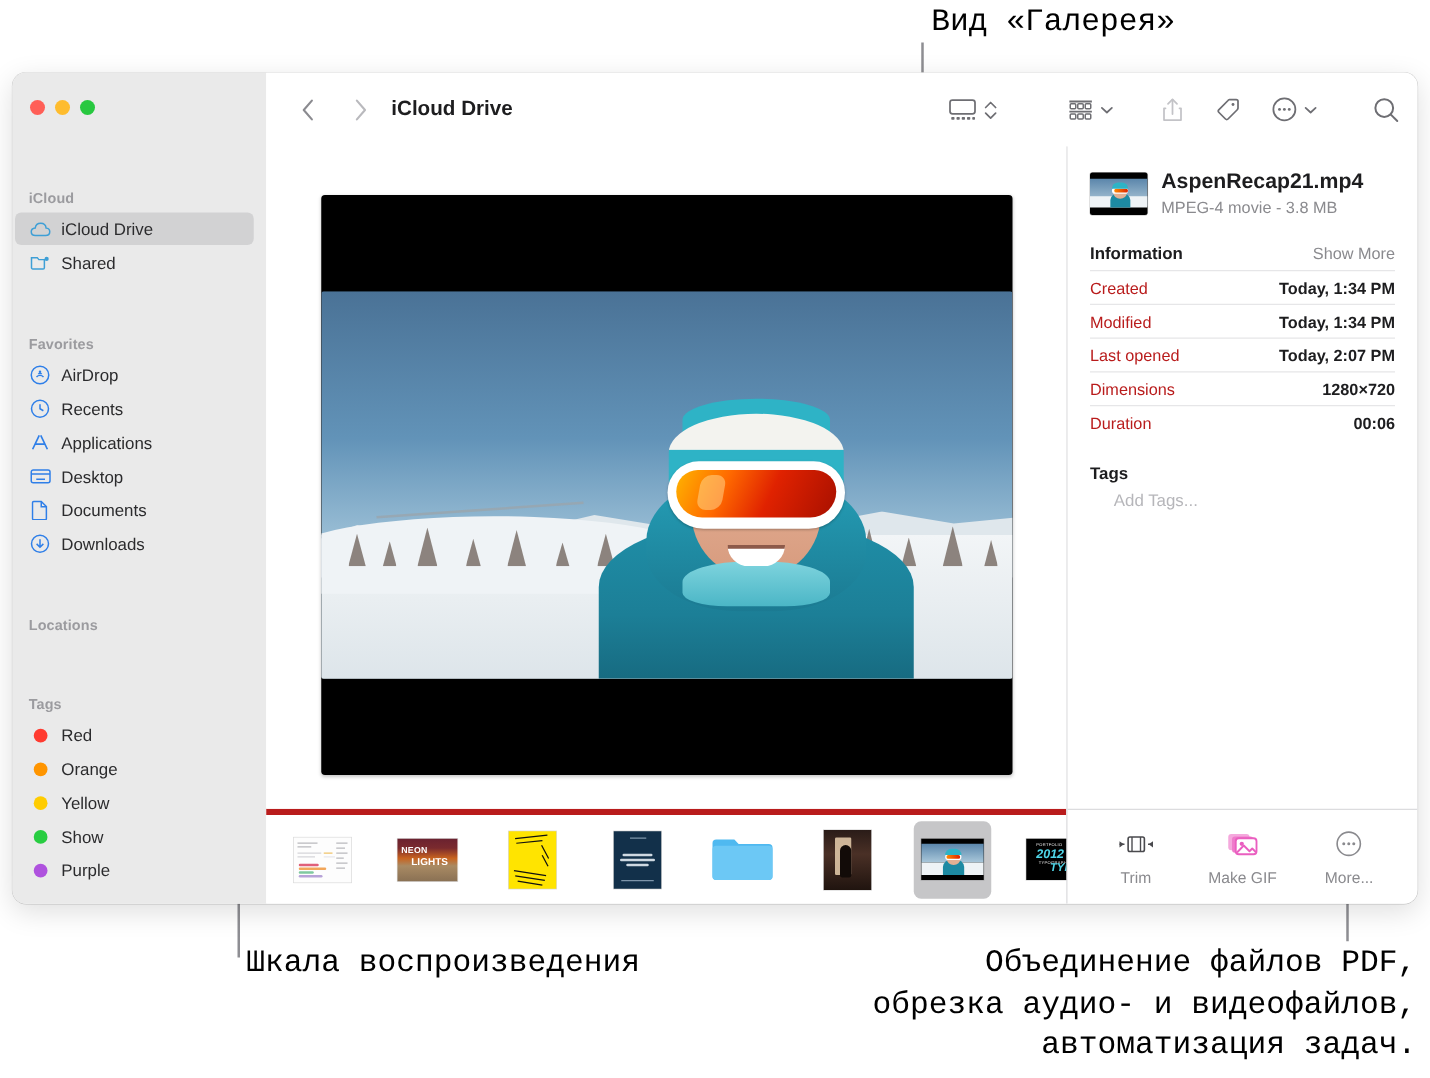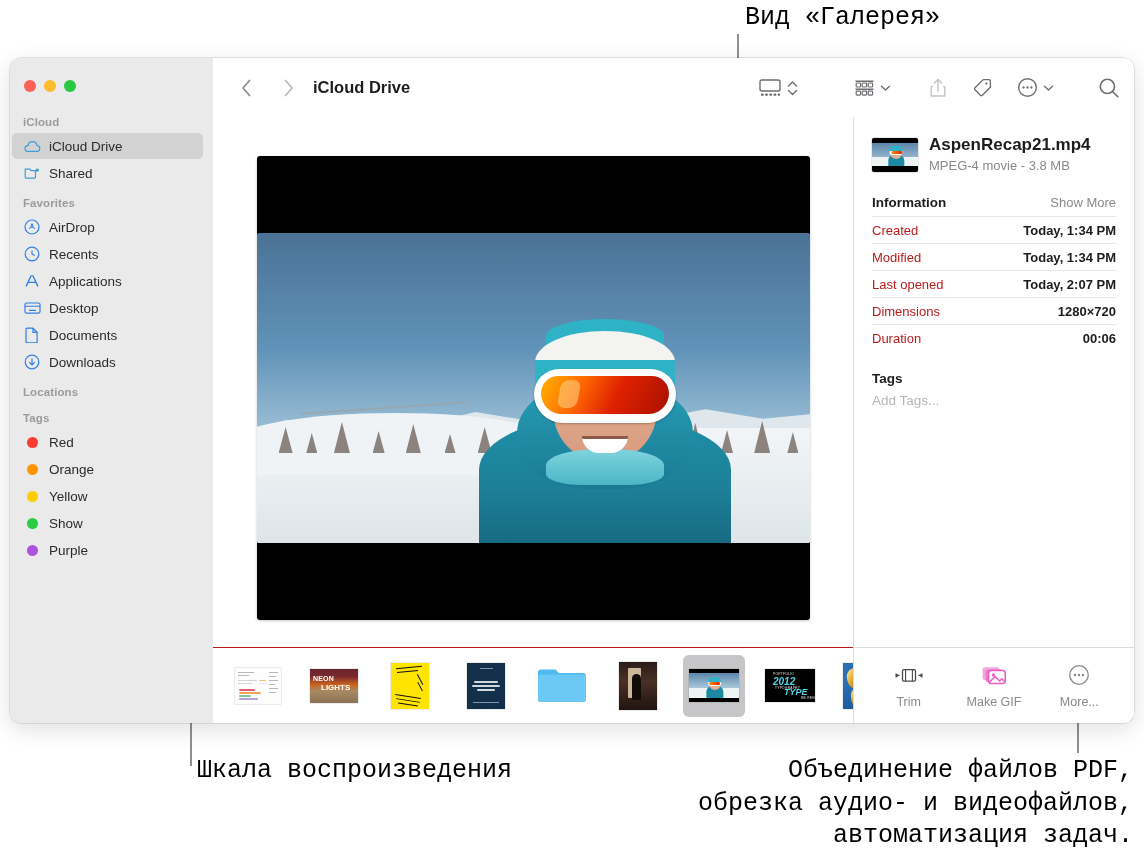--- a/index.html
+++ b/index.html
@@ -50,20 +50,21 @@
   .light { width:12px; height:12px; border-radius:50%; }
   .light.red    { background:#ff5f57; }
   .light.yellow { background:#febc2e; }
   .light.green  { background:#28c840; }
 
   .sb-section {
     font-size:11.5px; font-weight:bold;
     color:#9b9b9f;
     padding:6px 0 4px 13px;
     letter-spacing:0.1px;
+    margin-top:37px;
   }
   .sb-section.tight { padding-top:10px; }
   .sb-item {
     display:flex; align-items:center;
     height:26px;
     margin:1px 10px 1px 2px;
     padding-left:11px;
     border-radius:5px;
     font-size:13.5px;
     color:#2b2b2d;
@@ -220,24 +221,24 @@
     position:absolute; left:50%; bottom:190px; transform:translateX(-50%);
     width:118px; height:34px;
     background:#2eb3c6;
     border-radius:50% 50% 0 0;
   }
 
   
   .filmstrip {
     height:76px; flex:0 0 76px;
     background:#ffffff;
-    border-top:1px solid #b91c1c;
+    border-top:5px solid #b91c1c;
     display:flex; align-items:center;
     padding:0 14px;
-    gap:14px;
+    gap:22px;
     overflow:hidden;
   }
   .thumb-cell {
     width:62px; height:62px;
     border-radius:6px;
     display:flex; align-items:center; justify-content:center;
     flex:0 0 62px;
     position:relative;
   }
   .thumb-cell.sel { background:#c6c6c8; }
@@ -306,21 +307,21 @@
   .ip-showmore { font-size:13px; color:#8a8a8e; }
   .ip-row {
     display:flex; justify-content:space-between; align-items:center;
     height:27px;
     border-top:1px solid #e6e6e8;
     font-size:13px;
   }
   .ip-k { color:#b91c1c; }
   .ip-v { color:#1d1d1f; font-weight:bold; }
   .ip-tags-title { font-size:13.5px; font-weight:bold; color:#1d1d1f; margin-top:20px; }
-  .ip-addtags { font-size:13.5px; color:#b6b6ba; margin-top:7px; }
+  .ip-addtags { font-size:13.5px; color:#b6b6ba; margin-top:7px;margin-left:19px; }
 
   .quickactions {
     height:76px; flex:0 0 76px;
     border-top:1px solid #dcdcde;
     display:flex; align-items:center; justify-content:space-around;
     padding:0 12px;
   }
   .qa {
     display:flex; flex-direction:column; align-items:center; gap:7px;
     width:84px;

